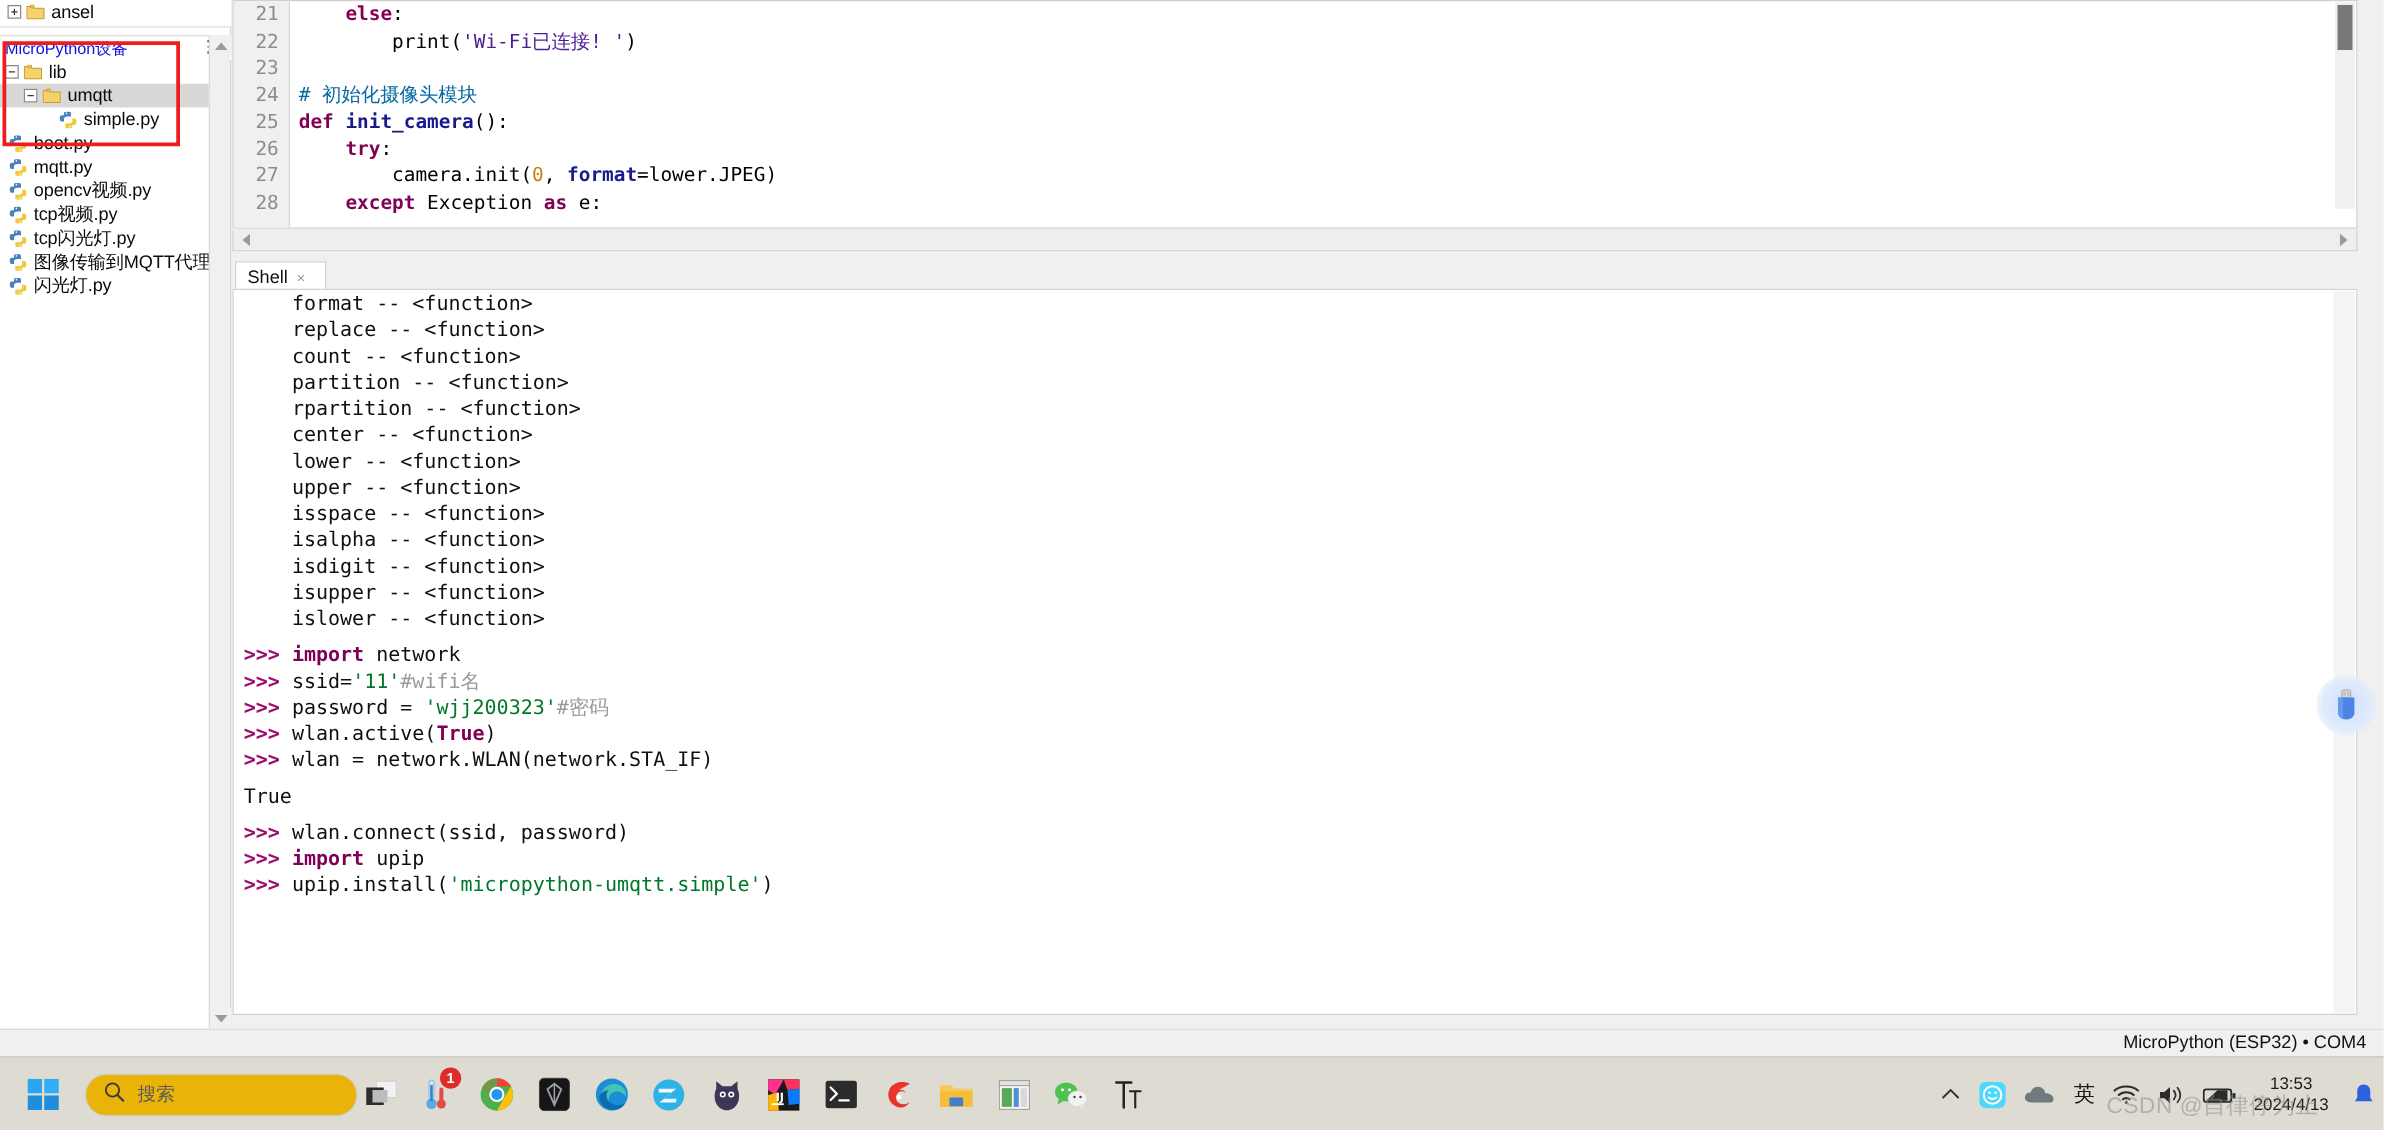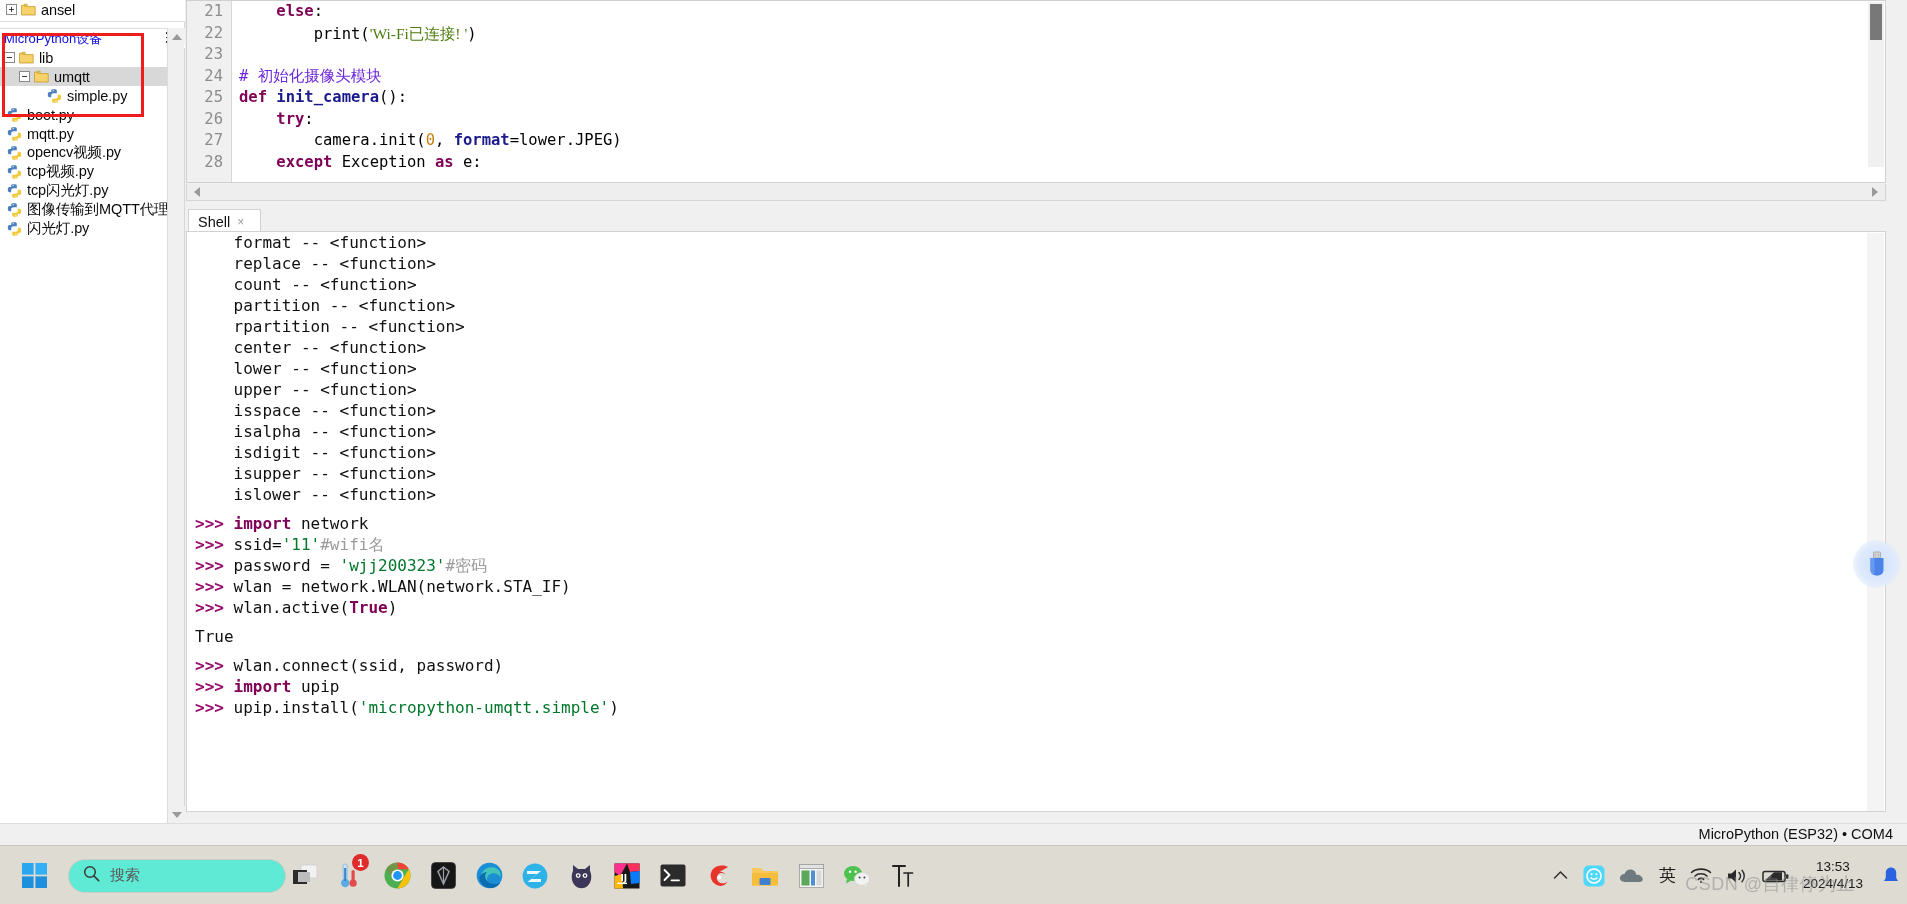--- a/index.html
+++ b/index.html
@@ -189,22 +189,22 @@
   #code .cl {
     height: 21.5px;
     line-height: 21.5px;
     font-family: "DejaVu Sans Mono", monospace;
     font-size: 15.5px;
     white-space: pre;
     color: #000;
   }
   .k  { color: #7f0055; font-weight: bold; }
   .fn { color: #1a1a8c; font-weight: bold; }   
-  .st { color: #4d7c0f; font-family: Liberation Serif, serif; }                      
-  .cm { color: #6d28d9; }                      
+  .st { color: #4c1d95; }                      
+  .cm { color: #0369a1; }                      
   .nm { color: #c47f16; }
 
   #ed-vscroll {
     position: absolute;
     right: 1px; top: 1px;
     width: 16px; height: 165px;
     background: #f0f0f0;
   }
   #ed-vthumb {
     position: absolute;
@@ -322,21 +322,21 @@
   #tb-left { position: absolute; left: 0; top: 0; height: 59px; display: flex; align-items: center; }
   #start-btn {
     margin-left: 14px;
     width: 42px; height: 42px;
     display: flex; align-items: center; justify-content: center;
     cursor: pointer;
   }
   #search-pill {
     margin-left: 12px;
     width: 218px; height: 34px;
-    background: #5eead4;
+    background: #eab308;
     border: 1px solid #cfcdc5;
     border-radius: 17px;
     display: flex; align-items: center;
     padding-left: 14px;
     gap: 10px;
     cursor: text;
   }
   #search-text { font-size: 15px; color: #5c5c5c; }
 
   .tb-icons { position: absolute; left: 282px; top: 0; height: 59px; display: flex; align-items: center; gap: 0; }
@@ -599,22 +599,22 @@
         <div class="sl">    isalpha -- &lt;function&gt;</div>
         <div class="sl">    isdigit -- &lt;function&gt;</div>
         <div class="sl">    isupper -- &lt;function&gt;</div>
         <div class="sl">    islower -- &lt;function&gt;</div>
 
         <div class="sl gap"></div>
 
         <div class="sl"><span class="prompt">&gt;&gt;&gt; </span><span class="sk">import</span><span> network</span></div>
         <div class="sl"><span class="prompt">&gt;&gt;&gt; </span><span>ssid=</span><span class="sst">'11'</span><span class="scm">#wifi名</span></div>
         <div class="sl"><span class="prompt">&gt;&gt;&gt; </span><span>password = </span><span class="sst">'wjj200323'</span><span class="scm">#密码</span></div>
+        <div class="sl"><span class="prompt">&gt;&gt;&gt; </span><span>wlan.active(</span><span class="sk">True</span><span>)</span></div>
         <div class="sl"><span class="prompt">&gt;&gt;&gt; </span><span>wlan = network.WLAN(network.STA_IF)</span></div>
-        <div class="sl"><span class="prompt">&gt;&gt;&gt; </span><span>wlan.active(</span><span class="sk">True</span><span>)</span></div>
 
         <div class="sl gap"></div>
         <div class="sl">True</div>
         <div class="sl gap"></div>
 
         <div class="sl"><span class="prompt">&gt;&gt;&gt; </span><span>wlan.connect(ssid, password)</span></div>
         <div class="sl"><span class="prompt">&gt;&gt;&gt; </span><span class="sk">import</span><span> upip</span></div>
         <div class="sl"><span class="prompt">&gt;&gt;&gt; </span><span>upip.install(</span><span class="sst">'micropython-umqtt.simple'</span><span>)</span></div>
       </div>
 

